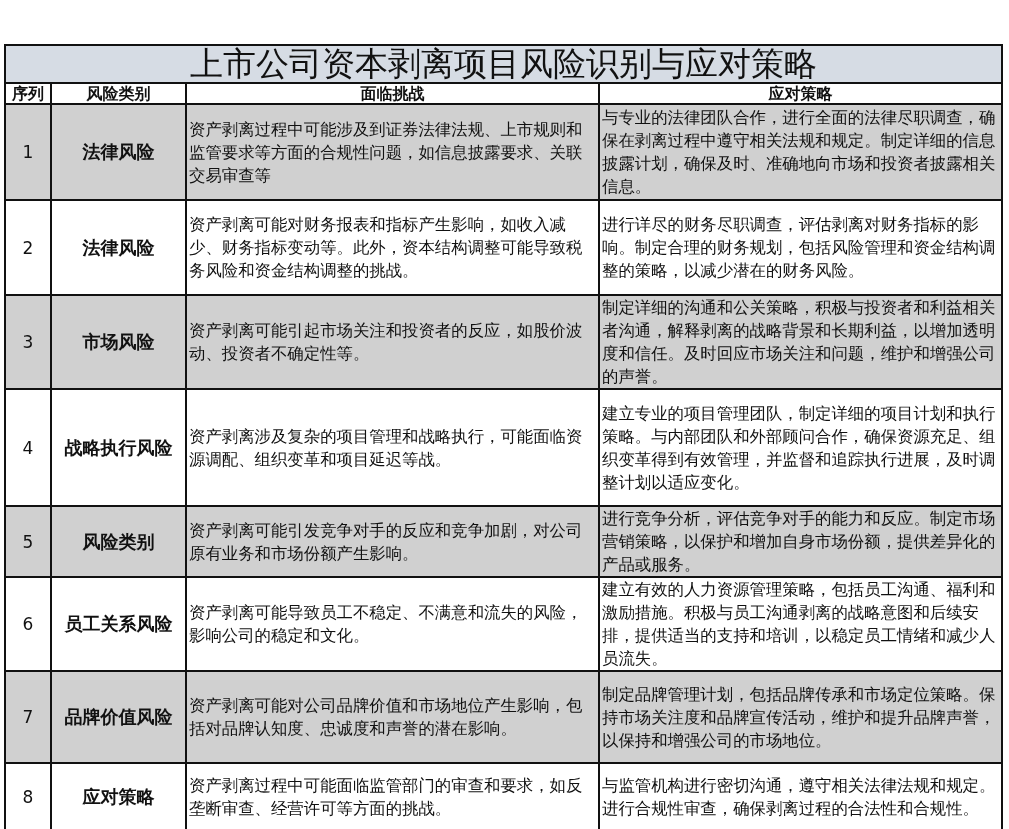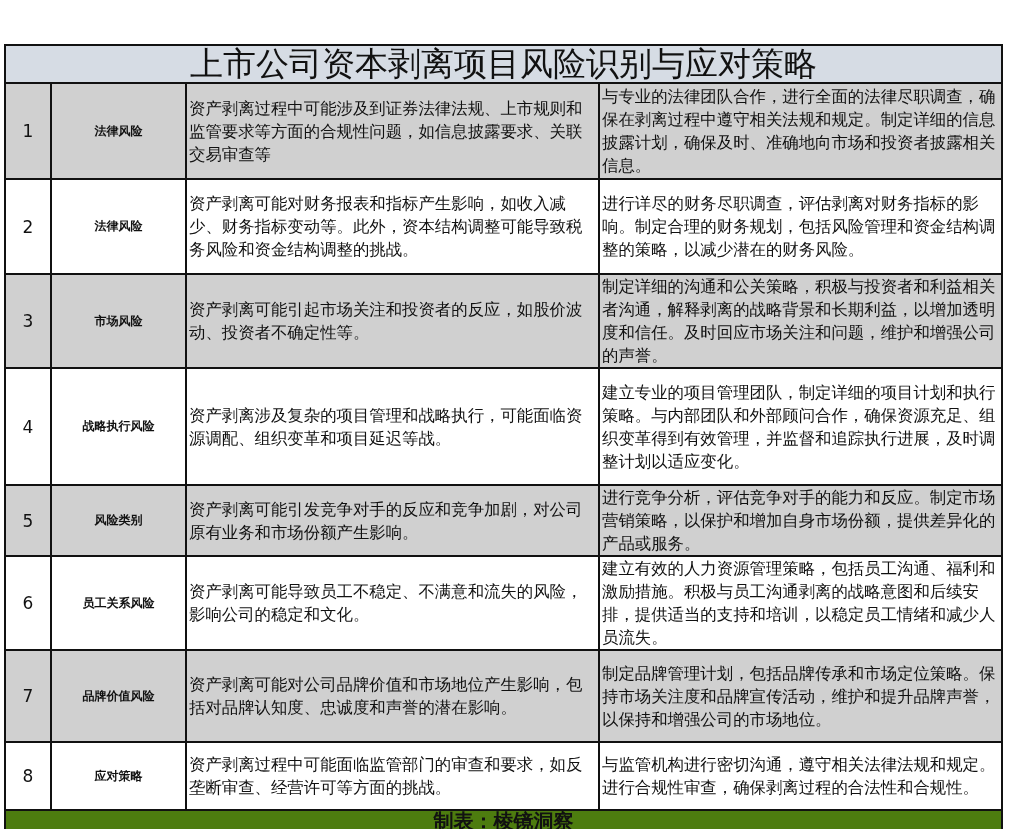--- a/index.html
+++ b/index.html
@@ -6,41 +6,47 @@
   body { width: 1009px; height: 829px; position: relative; overflow: hidden;
          font-family: "DejaVu Sans", "Liberation Sans", sans-serif; color: #111; }
   .sheet { position: absolute; left: 4px; top: 4px; width: 997px; }
   table { border-collapse: collapse; width: 997px; table-layout: fixed; margin-top: 40px; }
   td { border: 2px solid #111; padding: 0 3px; vertical-align: middle; }
   .title-cell { background: #d6dce4; height: 36px; text-align: center;
                 font-size: 33px; line-height: 36px; padding: 0; letter-spacing: 0px; }
   .hdr td { background: #ffffff; height: 19px; font-size: 16px; line-height: 19px;
             font-weight: bold; text-align: center; padding: 0; }
   .num { text-align: center; font-size: 17px; }
-  .cat { text-align: center; font-weight: bold; font-size: 12px; padding: 0 1px; white-space: nowrap; }
+  .cat { text-align: center; font-weight: bold; font-size: 18px; padding: 0 1px; white-space: nowrap; }
   .txt { font-size: 16.4px; line-height: 23px; text-align: left; padding: 0 2px; }
   .gray td { background: #d0d0d0; }
   .white td { background: #ffffff; border-radius: 16px; }
   .footer td { background: #4d7c0f; height: 21px; font-size: 20px; font-weight: bold;
                text-align: center; padding: 0; line-height: 21px; }
 </style>
 </head>
 <body>
 
 <div class="sheet">
   <table>
     <colgroup>
       <col style="width:46px">
       <col style="width:135px">
       <col style="width:413px">
       <col style="width:403px">
     </colgroup>
     <tbody id="tbody">
       <tr>
         <td class="title-cell" colspan="4">上市公司资本剥离项目风险识别与应对策略</td>
+      </tr>
+      <tr class="hdr">
+        <td>序列</td>
+        <td>风险类别</td>
+        <td>面临挑战</td>
+        <td>应对策略</td>
       </tr>
 
       <tr class="gray" style="height:96px">
         <td class="num">1</td>
         <td class="cat">法律风险</td>
         <td class="txt">资产剥离过程中可能涉及到证券法律法规、上市规则和监管要求等方面的合规性问题，如信息披露要求、关联交易审查等</td>
         <td class="txt">与专业的法律团队合作，进行全面的法律尽职调查，确保在剥离过程中遵守相关法规和规定。制定详细的信息披露计划，确保及时、准确地向市场和投资者披露相关信息。</td>
       </tr>
       <tr class="white" style="height:95px">
         <td class="num">2</td>

